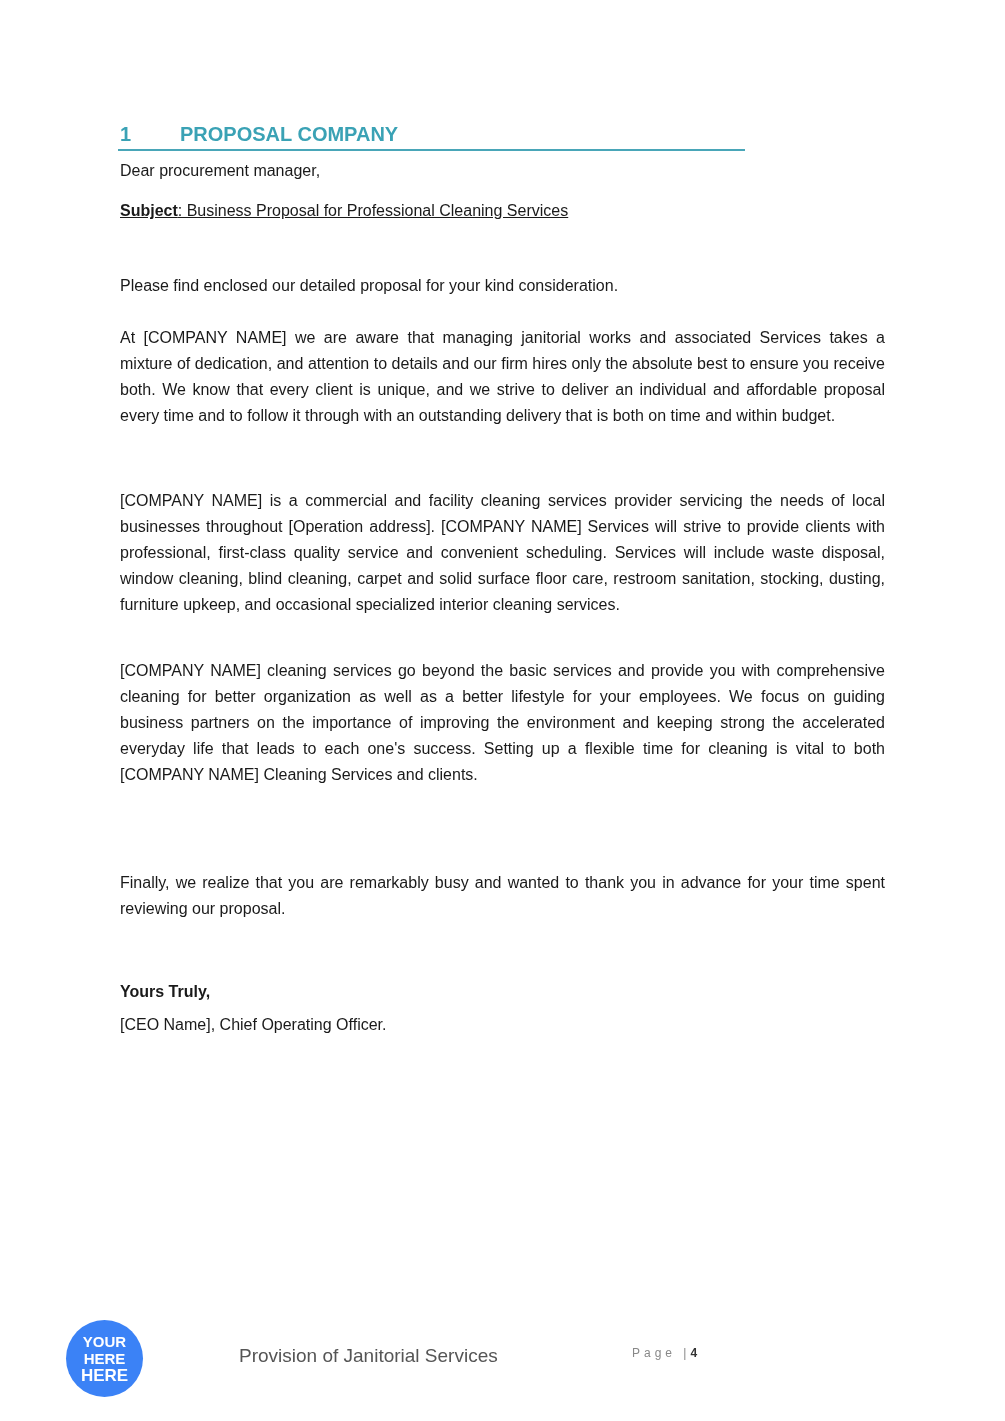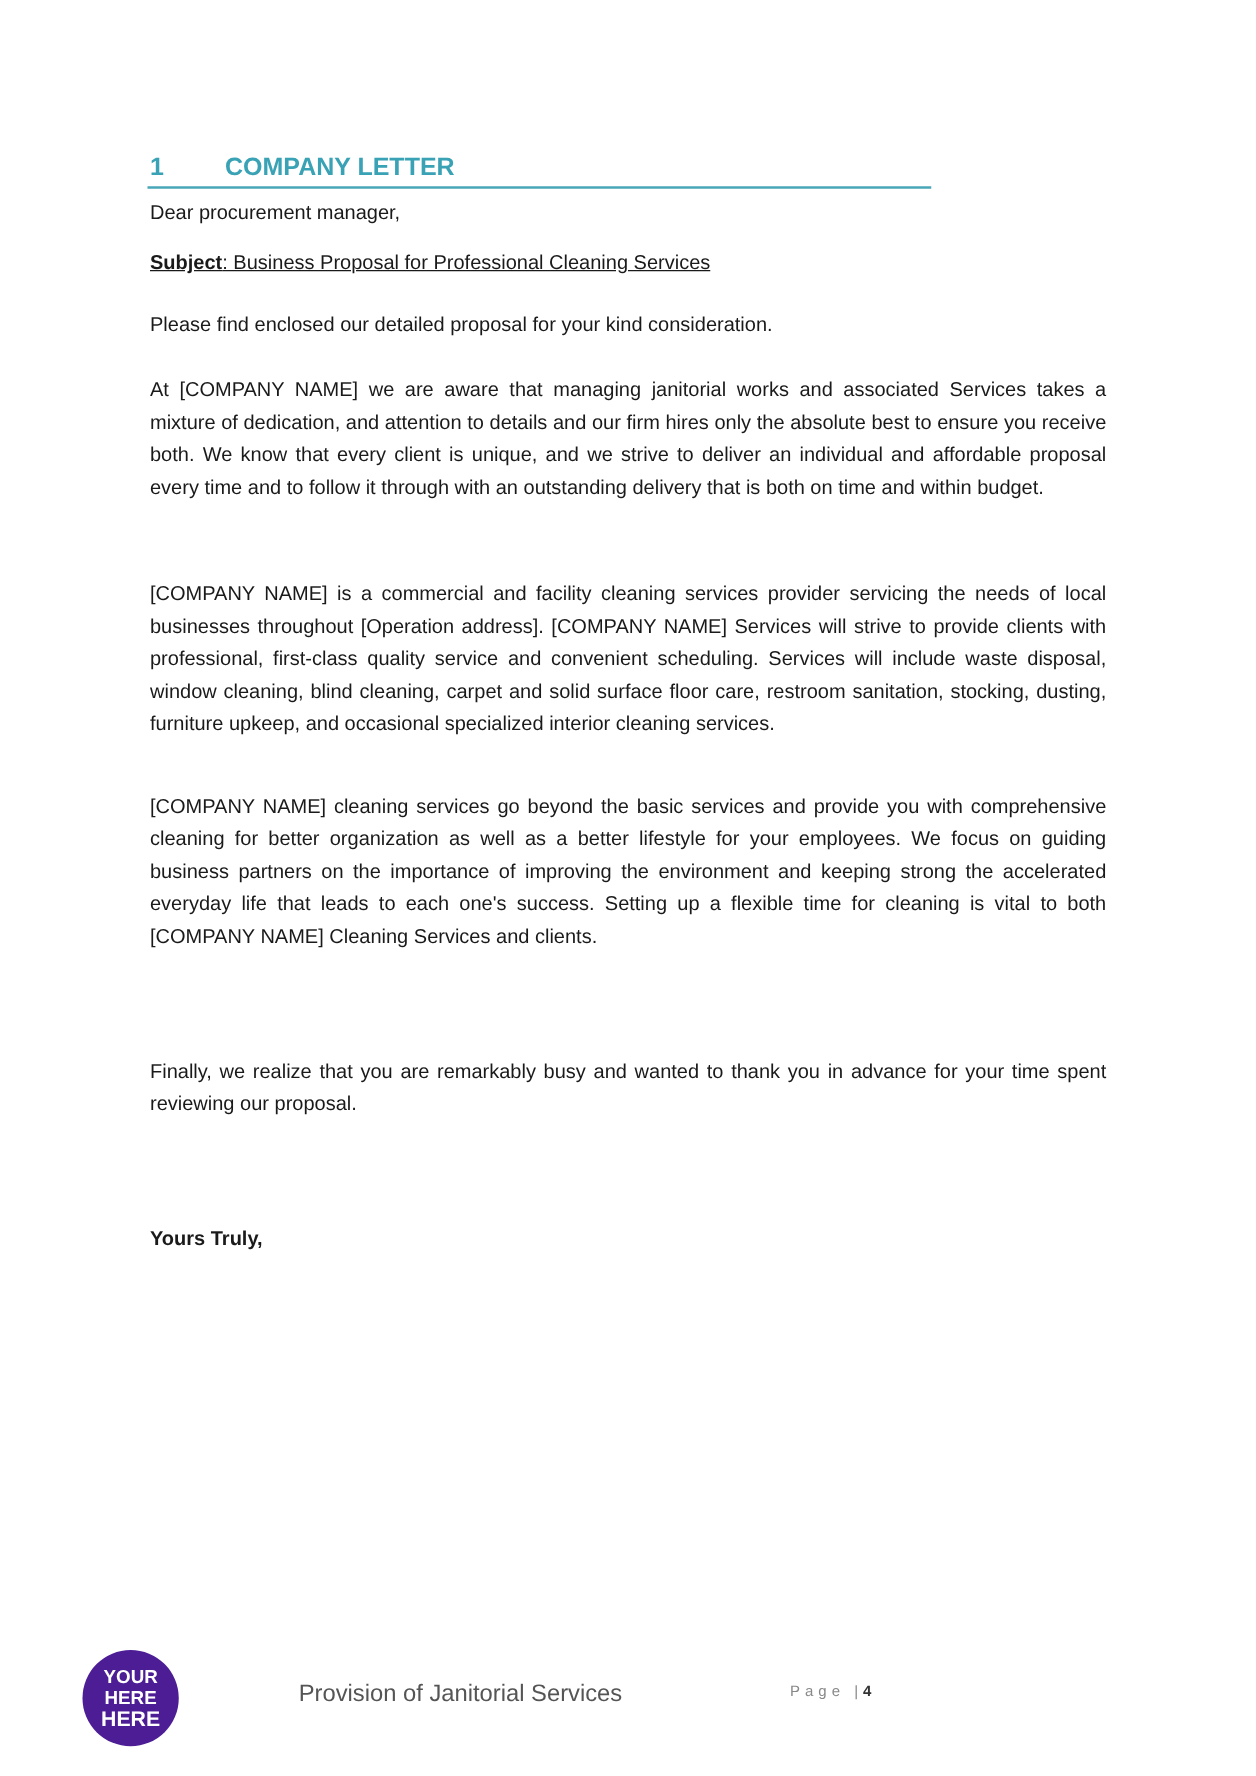--- a/index.html
+++ b/index.html
@@ -5,54 +5,55 @@
   html, body { margin:0; padding:0; background:#ffffff; }
   body { width:1005px; height:1421px; position:relative; overflow:hidden;
          font-family:"Liberation Sans", sans-serif; color:#1a1a1a; }
   .page { position:absolute; left:0; top:0; width:1005px; height:1421px; background:#fff; }
   .heading { position:absolute; left:118px; top:121px; width:627px; height:28px;
              border-bottom:2px solid #49a6b8; color:#3aa2b5; font-weight:bold; font-size:20px; }
   .heading .num { position:absolute; left:2px; top:2px; }
   .heading .title { position:absolute; left:62px; top:2px; }
   .p { position:absolute; left:120px; width:765px; font-size:16px; line-height:26px;
        text-align:justify; margin:0; }
-  .p.last-left { text-align-last:left; }
+  .p.last-left { text-align-last:left;margin-top:25px; }
   .subj-label { font-weight:bold; text-decoration:underline;margin-top:10px; }
   .subj-text { text-decoration:underline; }
   .footer-logo { position:absolute; left:66px; top:1320px; width:77px; height:77px; border-radius:50%;
-                 background:#4c1d95; color:#fff; font-weight:bold; text-align:center;
+                 background:#3b82f6; color:#fff; font-weight:bold; text-align:center;
                  display:flex; flex-direction:column; justify-content:center; align-items:center;
                  line-height:17px; font-size:15px; }
   .footer-logo span { display:block; }
   .footer-logo span:last-child { font-size:17px; }
   .footer-title { position:absolute; left:239px; top:1345px; font-size:19px; color:#555;text-align:right; }
   .footer-page { position:absolute; left:632px; top:1346px; font-size:12px; color:#888; letter-spacing:4px; }
   .footer-page b { color:#333; letter-spacing:0; }
 </style>
 </head>
 <body>
 
 <div class="page">
 
   <div class="heading">
     <span class="num">1</span>
-    <span class="title">COMPANY LETTER</span>
+    <span class="title">PROPOSAL COMPANY</span>
   </div>
 
   <p class="p" style="top:158px;">Dear procurement manager,</p>
 
   <p class="p" style="top:198px;"><span class="subj-label">Subject</span><span class="subj-text">: Business Proposal for Professional Cleaning Services</span></p>
 
   <p class="p last-left" style="top:248px;">Please find enclosed our detailed proposal for your kind consideration.</p>
   <p class="p last-left" style="top:300px;">At [COMPANY NAME] we are aware that managing janitorial works and associated Services takes a mixture of dedication, and attention to details and our firm hires only the absolute best to ensure you receive both. We know that every client is unique, and we strive to deliver an individual and affordable proposal every time and to follow it through with an outstanding delivery that is both on time and within budget.</p>
   <p class="p last-left" style="top:463px;">[COMPANY NAME] is a commercial and facility cleaning services provider servicing the needs of local businesses throughout [Operation address]. [COMPANY NAME] Services will strive to provide clients with professional, first-class quality service and convenient scheduling. Services will include waste disposal, window cleaning, blind cleaning, carpet and solid surface floor care, restroom sanitation, stocking, dusting, furniture upkeep, and occasional specialized interior cleaning services.</p>
   <p class="p last-left" style="top:633px;">[COMPANY NAME] cleaning services go beyond the basic services and provide you with comprehensive cleaning for better organization as well as a better lifestyle for your employees. We focus on guiding business partners on the importance of improving the environment and keeping strong the accelerated everyday life that leads to each one's success. Setting up a flexible time for cleaning is vital to both [COMPANY NAME] Cleaning Services and clients.</p>
   <p class="p last-left" style="top:845px;">Finally, we realize that you are remarkably busy and wanted to thank you in advance for your time spent reviewing our proposal.</p>
 
   <p class="p" style="top:979px;font-weight:bold;">Yours Truly,</p>
+  <p class="p" style="top:1012px;">[CEO Name], Chief Operating Officer.</p>
 
   <div class="footer-logo">
     <span>YOUR</span>
     <span>HERE</span>
     <span>HERE</span>
   </div>
   <div class="footer-title">Provision of Janitorial Services</div>
   <div class="footer-page"><span>Page |</span><b>4</b></div>
 
 </div>

